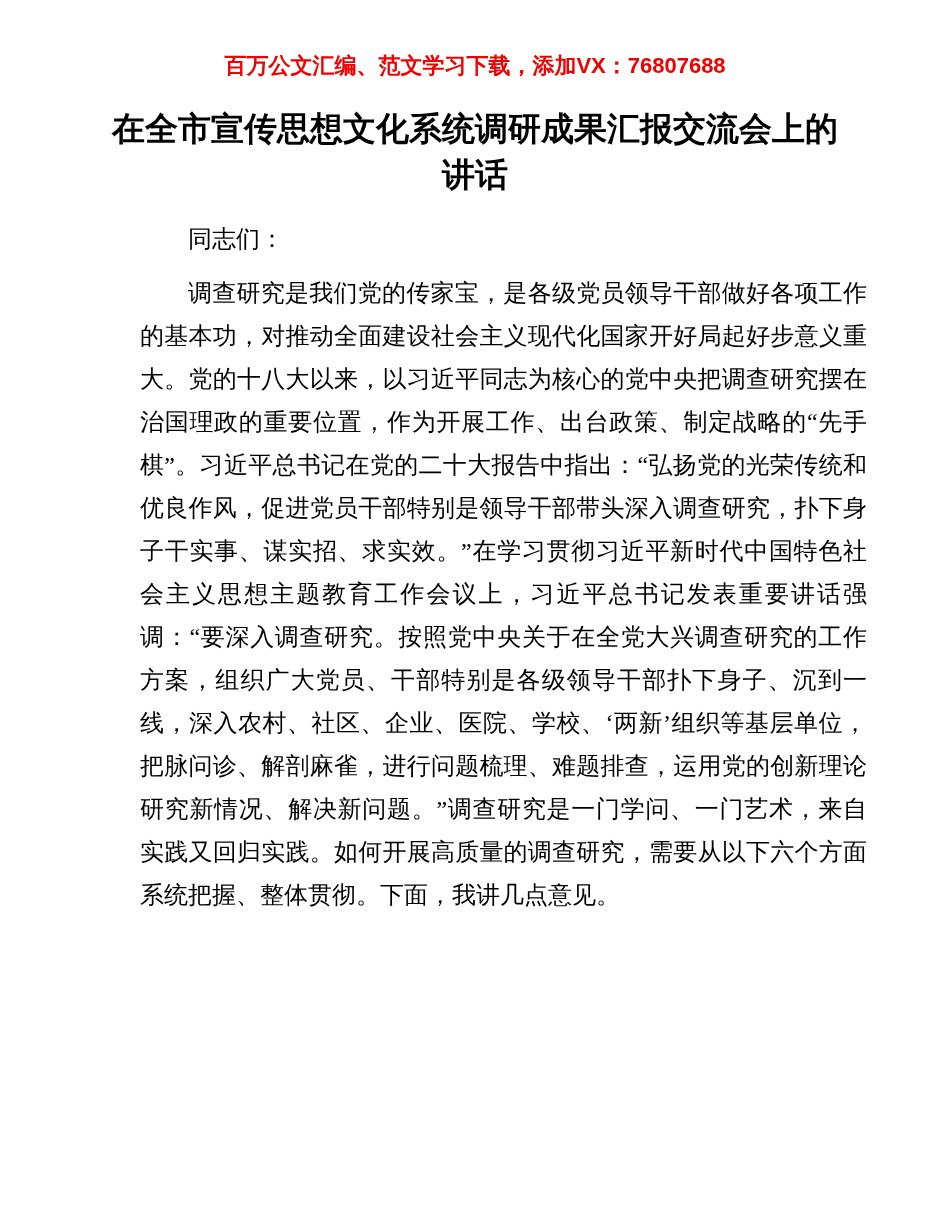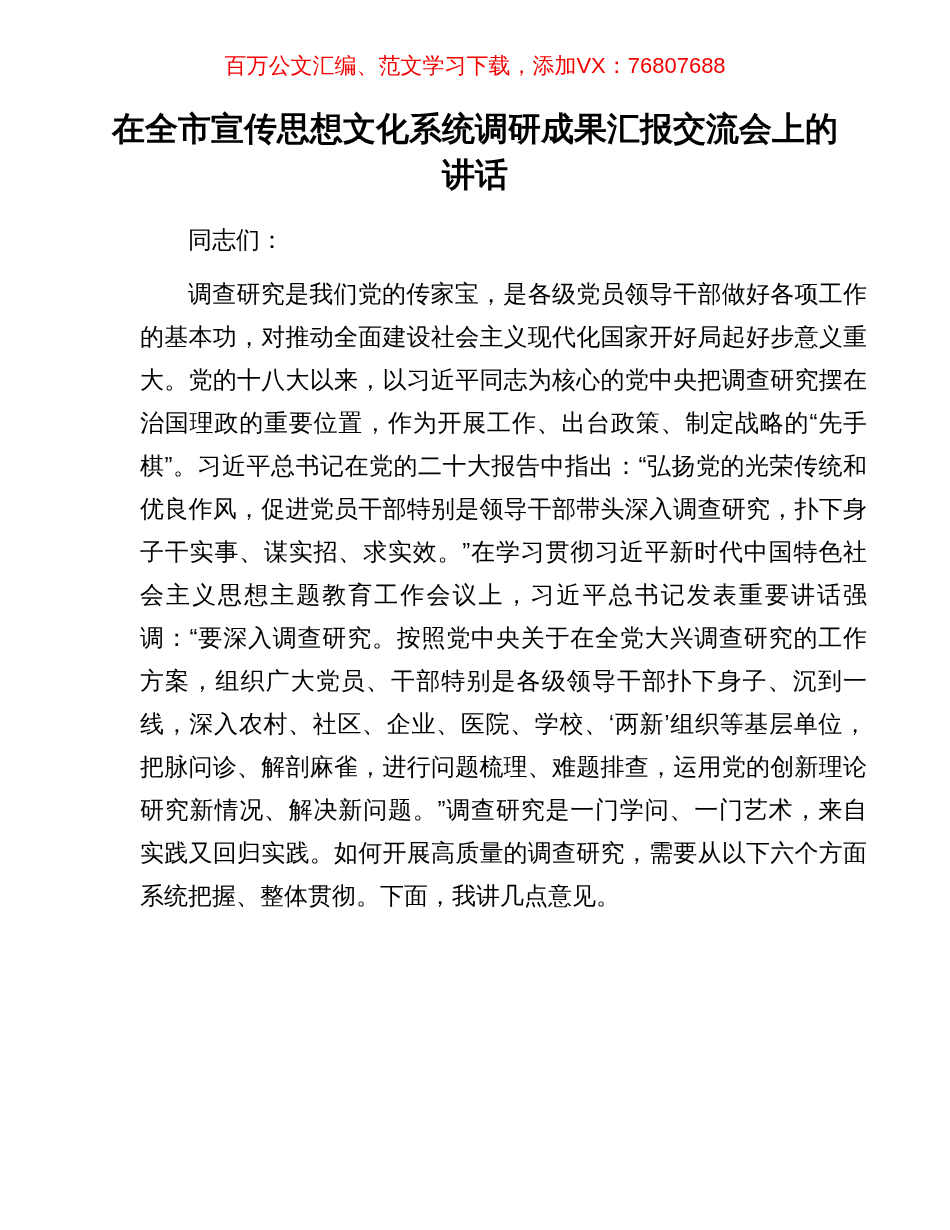--- a/index.html
+++ b/index.html
@@ -19,32 +19,33 @@
     height: 1230px;
     background: #ffffff;
     box-sizing: border-box;
   }
   .promo-banner {
     margin-top: 52px;
     text-align: center;
     font-size: 22px;
     line-height: 28px;
     color: #f20000;
-    font-weight: 400;
+    font-weight: 700;
   }
   .doc-title {
     margin: 26px 110px 7px 110px;
     text-align: center;
     font-size: 33px;
     line-height: 46px;
     font-weight: 700;
     color: #000000;
   }
   .doc-body {
     margin: 20px 83px 0 140px; 
+    font-family: Liberation Serif, serif;
   }
   .doc-body p {
     margin: 0 0 11px 0;
     font-size: 24px;
     line-height: 43px;
     text-align: justify;
     text-indent: 2em;
     color: #000000;
     font-weight: 400;
     word-break: break-all;

